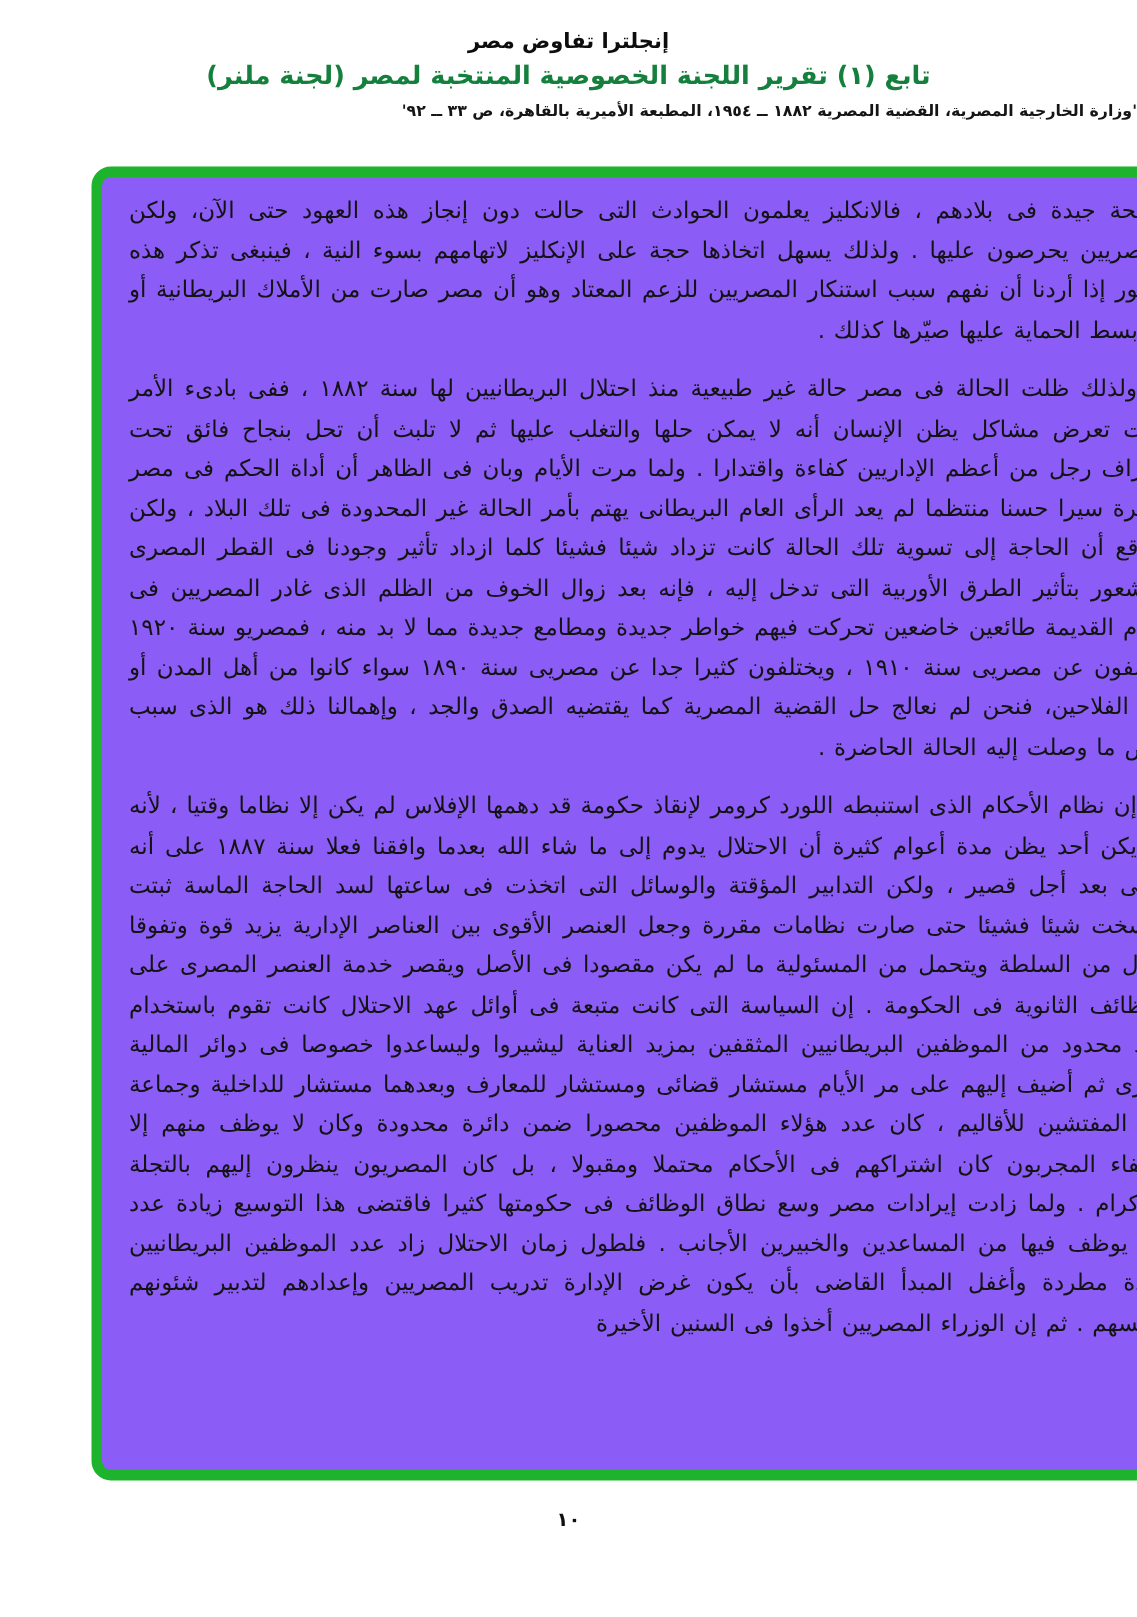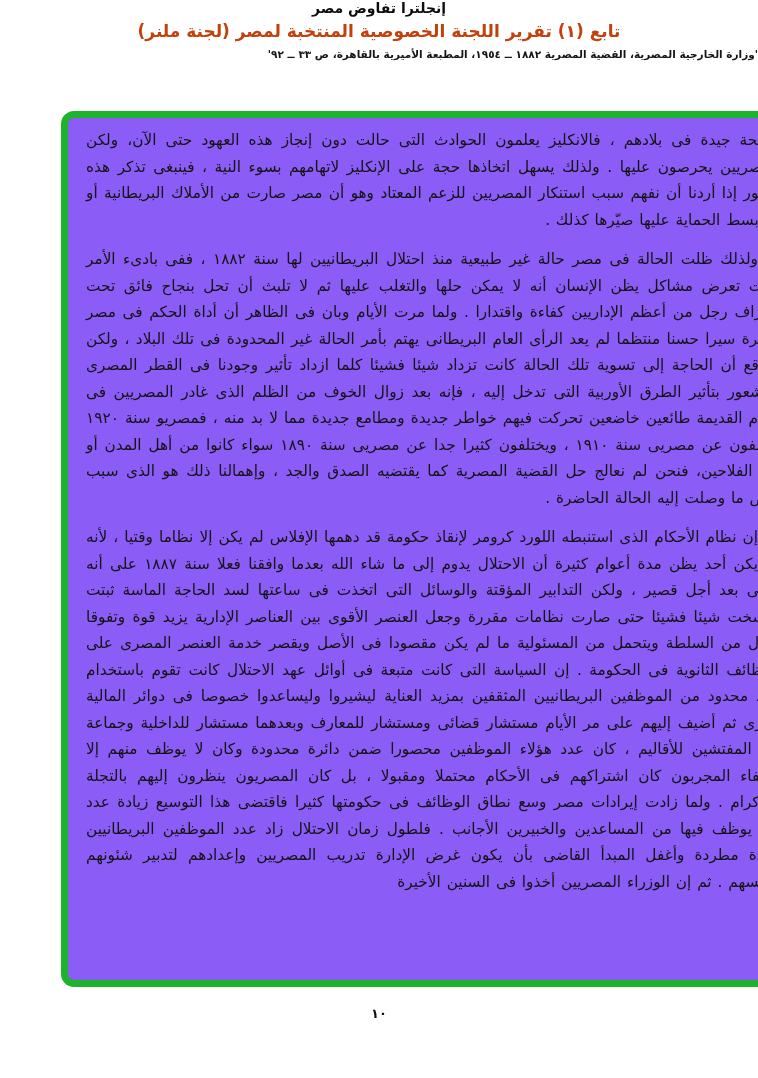--- a/index.html
+++ b/index.html
@@ -11,32 +11,33 @@
     position: relative;
     width: 758px;
     height: 1078px;
     font-family: "DejaVu Sans", sans-serif;
     color: #111111;
     overflow: hidden;
   }
   .page-header {
     direction: rtl;
     text-align: center;
+    padding-top: 20px;
   }
   .header-line1 {
     font-size: 14px;
     font-weight: bold;
     letter-spacing: 0;
     color: #0d0d0d;
   }
   .header-line2 {
     font-size: 17px;
     font-weight: bold;
     margin-top: 5px;
-    color: #c2410c;
+    color: #15803d;
   }
   .header-line3 {
     font-size: 10.5px;
     font-weight: bold;
     margin-top: 7px;
     color: #151515;
     text-align: right;
   }
   .green-box {
     position: absolute;

